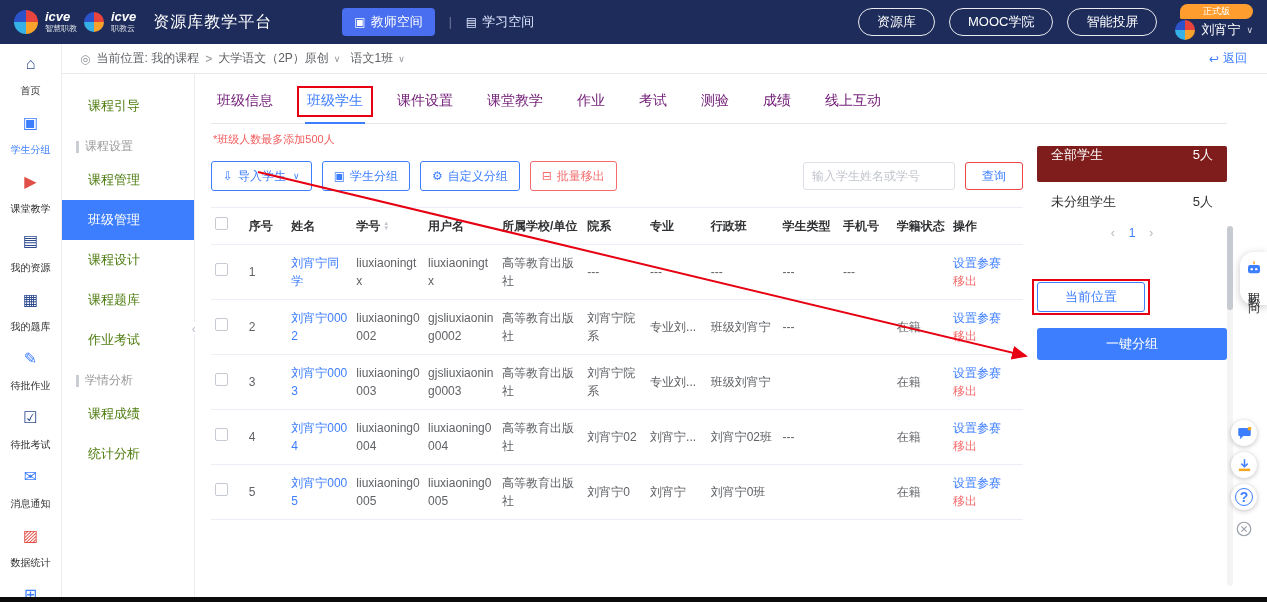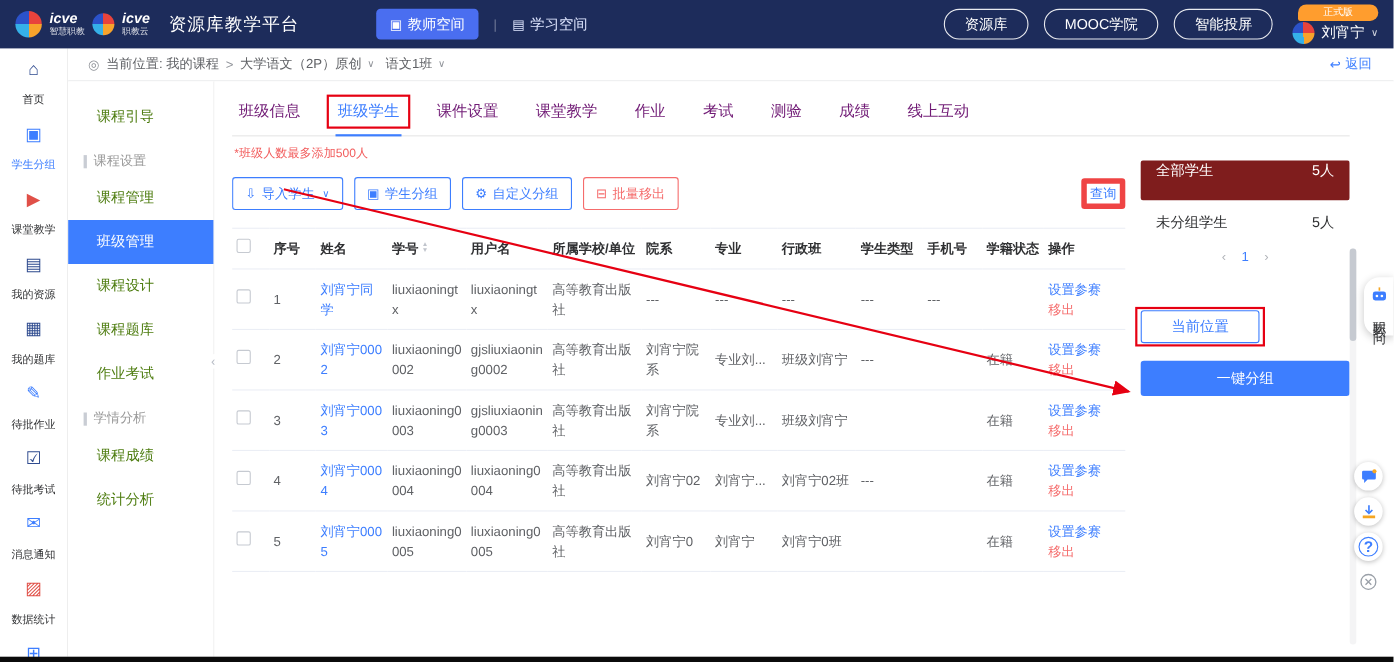--- a/index.html
+++ b/index.html
@@ -71,21 +71,21 @@
   .notice { margin:8px 2px 0; color:#f25c5c; font-size:11px; }
   .toolbar { display:flex; align-items:center; margin:14px 0 16px; }
   .toolbar-buttons { display:flex; align-items:center; }
   .tbtn { display:flex; align-items:center; gap:5px; border:1px solid #3d7eff; color:#3d7eff; background:#fff; border-radius:3px; font-size:12px; height:30px; padding:0 11px; margin-right:10px; cursor:pointer; font-family:inherit; }
   .tbtn.red { border-color:#f56c6c; color:#f56c6c; }
   .tbtn-glyph { font-size:12px; }
   .tbtn-caret { font-size:9px; margin-left:2px; }
   .search-box { margin-left:auto; display:flex; align-items:center; gap:10px; }
   .search-input { width:152px; height:28px; border:1px solid #dcdfe6; border-radius:3px; padding:0 8px; font-size:12px; color:#303133; font-family:inherit; }
   .search-input::placeholder { color:#c0c4cc; }
-  .query-btn { border:5px solid #ef4444; color:#3d7eff; background:#fff; border-radius:3px; font-size:12px; height:28px; padding:0 3px; cursor:pointer; font-family:inherit; }
+  .query-btn { border:1px solid #ef4444; color:#3d7eff; background:#fff; border-radius:3px; font-size:12px; height:28px; padding:0 16px; cursor:pointer; font-family:inherit; }
 
   table.students-table { width:100%; border-collapse:collapse; table-layout:fixed; }
   .students-table thead tr { border-top:1px solid #ebeef5; }
   .students-table th { font-size:12px; font-weight:bold; color:#303133; text-align:left; padding:9px 4px; border-bottom:1px solid #ebeef5; line-height:1.4; vertical-align:middle; word-break:break-all; }
   .students-table td { font-size:12px; color:#606266; padding:9px 4px; border-bottom:1px solid #ebeef5; line-height:1.5; vertical-align:middle; word-break:break-all; }
   .checkbox { width:13px; height:13px; border:1px solid #c6cad1; border-radius:2px; background:#fff; display:inline-block; cursor:pointer; }
   .name-link { color:#3d7eff; cursor:pointer; }
   .op-set { color:#3d7eff; cursor:pointer; }
   .op-remove { color:#f56c6c; cursor:pointer; }
   .sort-icons { display:inline-flex; flex-direction:column; vertical-align:middle; margin-left:3px; cursor:pointer; }
@@ -266,20 +266,21 @@
                     <button class="tbtn blue">
                       <span class="tbtn-glyph">⚙</span>
                       <span>自定义分组</span>
                     </button>
                     <button class="tbtn red">
                       <span class="tbtn-glyph">⊟</span>
                       <span>批量移出</span>
                     </button>
                   </div>
                 <div class="search-box">
+                  <input class="search-input" placeholder="输入学生姓名或学号" style="">
                   <button class="query-btn">查询</button>
                 </div>
               </div>
               <table class="students-table">
                 <colgroup>
                   <col style="width:30px">
                     <col style="width:38px">
                     <col style="width:58px">
                     <col style="width:64px">
                   <col style="width:66px">

